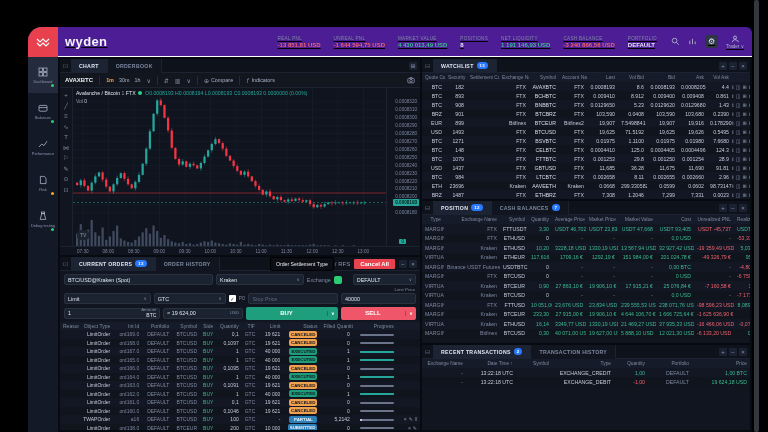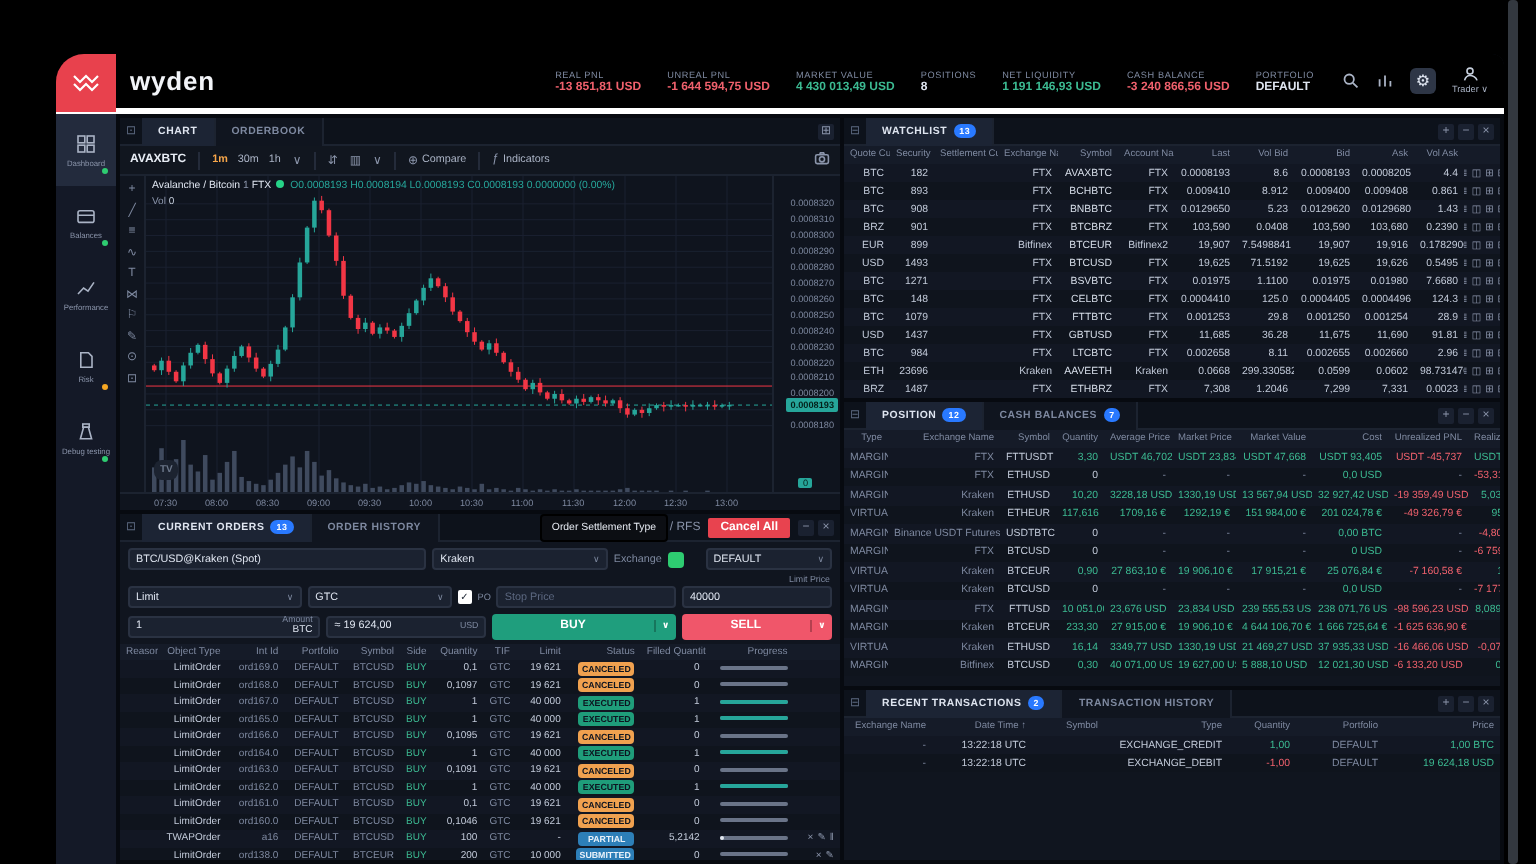--- a/index.html
+++ b/index.html
@@ -3,21 +3,21 @@
 <meta charset="utf-8">
 <style>
   * { margin:0; padding:0; box-sizing:border-box; }
   html,body { width:768px; height:432px; background:#000; overflow:hidden;
     font-family:"Liberation Sans","DejaVu Sans",sans-serif; }
   .edge { position:absolute; right:9px; top:0; height:432px; width:5px; background:#33383f; border-radius:2px; }
   .screen { position:absolute; left:28px; top:27px; width:724px; height:405px; background:#0d111c;
     border-radius:14px 6px 0 0; overflow:hidden; display:flex; flex-direction:column; }
 
   
-  .hdr { height:30px; background:#000000; display:flex; align-items:center; flex:0 0 30px; border-bottom:3px solid #ffffff; }
+  .hdr { height:30px; background:#4c1d95; display:flex; align-items:center; flex:0 0 30px; border-bottom:1px solid #ffffff;text-decoration:underline; }
   .logo { width:30px; height:30px; background:#e8414d; display:flex; align-items:center; justify-content:center; flex:0 0 30px; }
   .logo svg { width:16px; height:16px; stroke:#fff; fill:none; stroke-width:1.1; }
   .brand { color:#f2f4f8; font-size:13px; font-weight:bold; letter-spacing:.4px; margin-left:7px; }
   .stats { display:flex; margin-left:auto; align-items:center; gap:13px; }
   .stat { text-align:left; }
   .stat .lb { font-size:4.6px; color:#7e89a0; letter-spacing:.3px; white-space:nowrap; }
   .stat .vl { font-size:6px; font-weight:bold; margin-top:1px; white-space:nowrap; }
   .hicons { display:flex; align-items:center; gap:8px; margin:0 8px 0 14px; }
   .hicons svg { width:9px; height:9px; stroke:#aab3c5; fill:none; stroke-width:1; }
   .gearbox { width:13px; height:13px; background:#2e3646; border-radius:3px; display:flex; align-items:center; justify-content:center; color:#dfe5f0; font-size:8px; }

